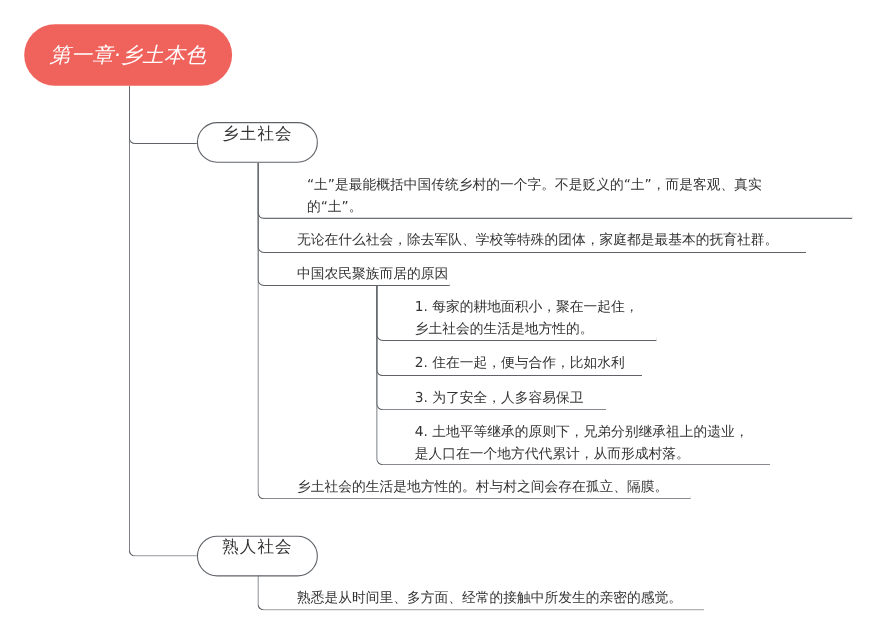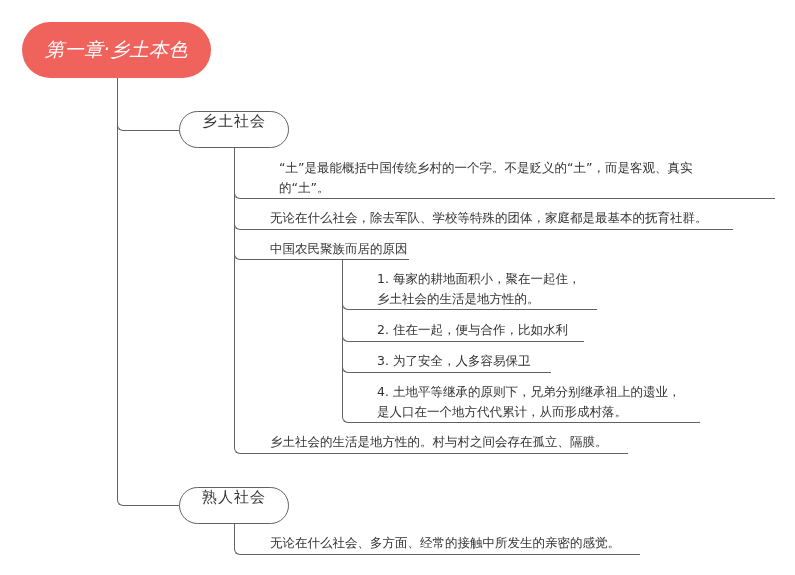--- a/index.html
+++ b/index.html
@@ -70,14 +70,14 @@
 <div class="leaf" style="left:270px; top:432px;">
   <div>乡土社会的生活是地方性的。村与村之间会存在孤立、隔膜。</div>
 </div>
 
 <div class="topic" style="left:179px; top:487px;">
   <span>熟人社会</span>
 </div>
 
 <div class="branch" style="left:234px; top:523px; width:406px; height:32px;"></div>
 <div class="leaf" style="left:270px; top:533px;">
-  <div>无论在什么社会、多方面、经常的接触中所发生的亲密的感觉。</div>
+  <div>熟悉是从时间里、多方面、经常的接触中所发生的亲密的感觉。</div>
 </div>
 
 </body></html>

